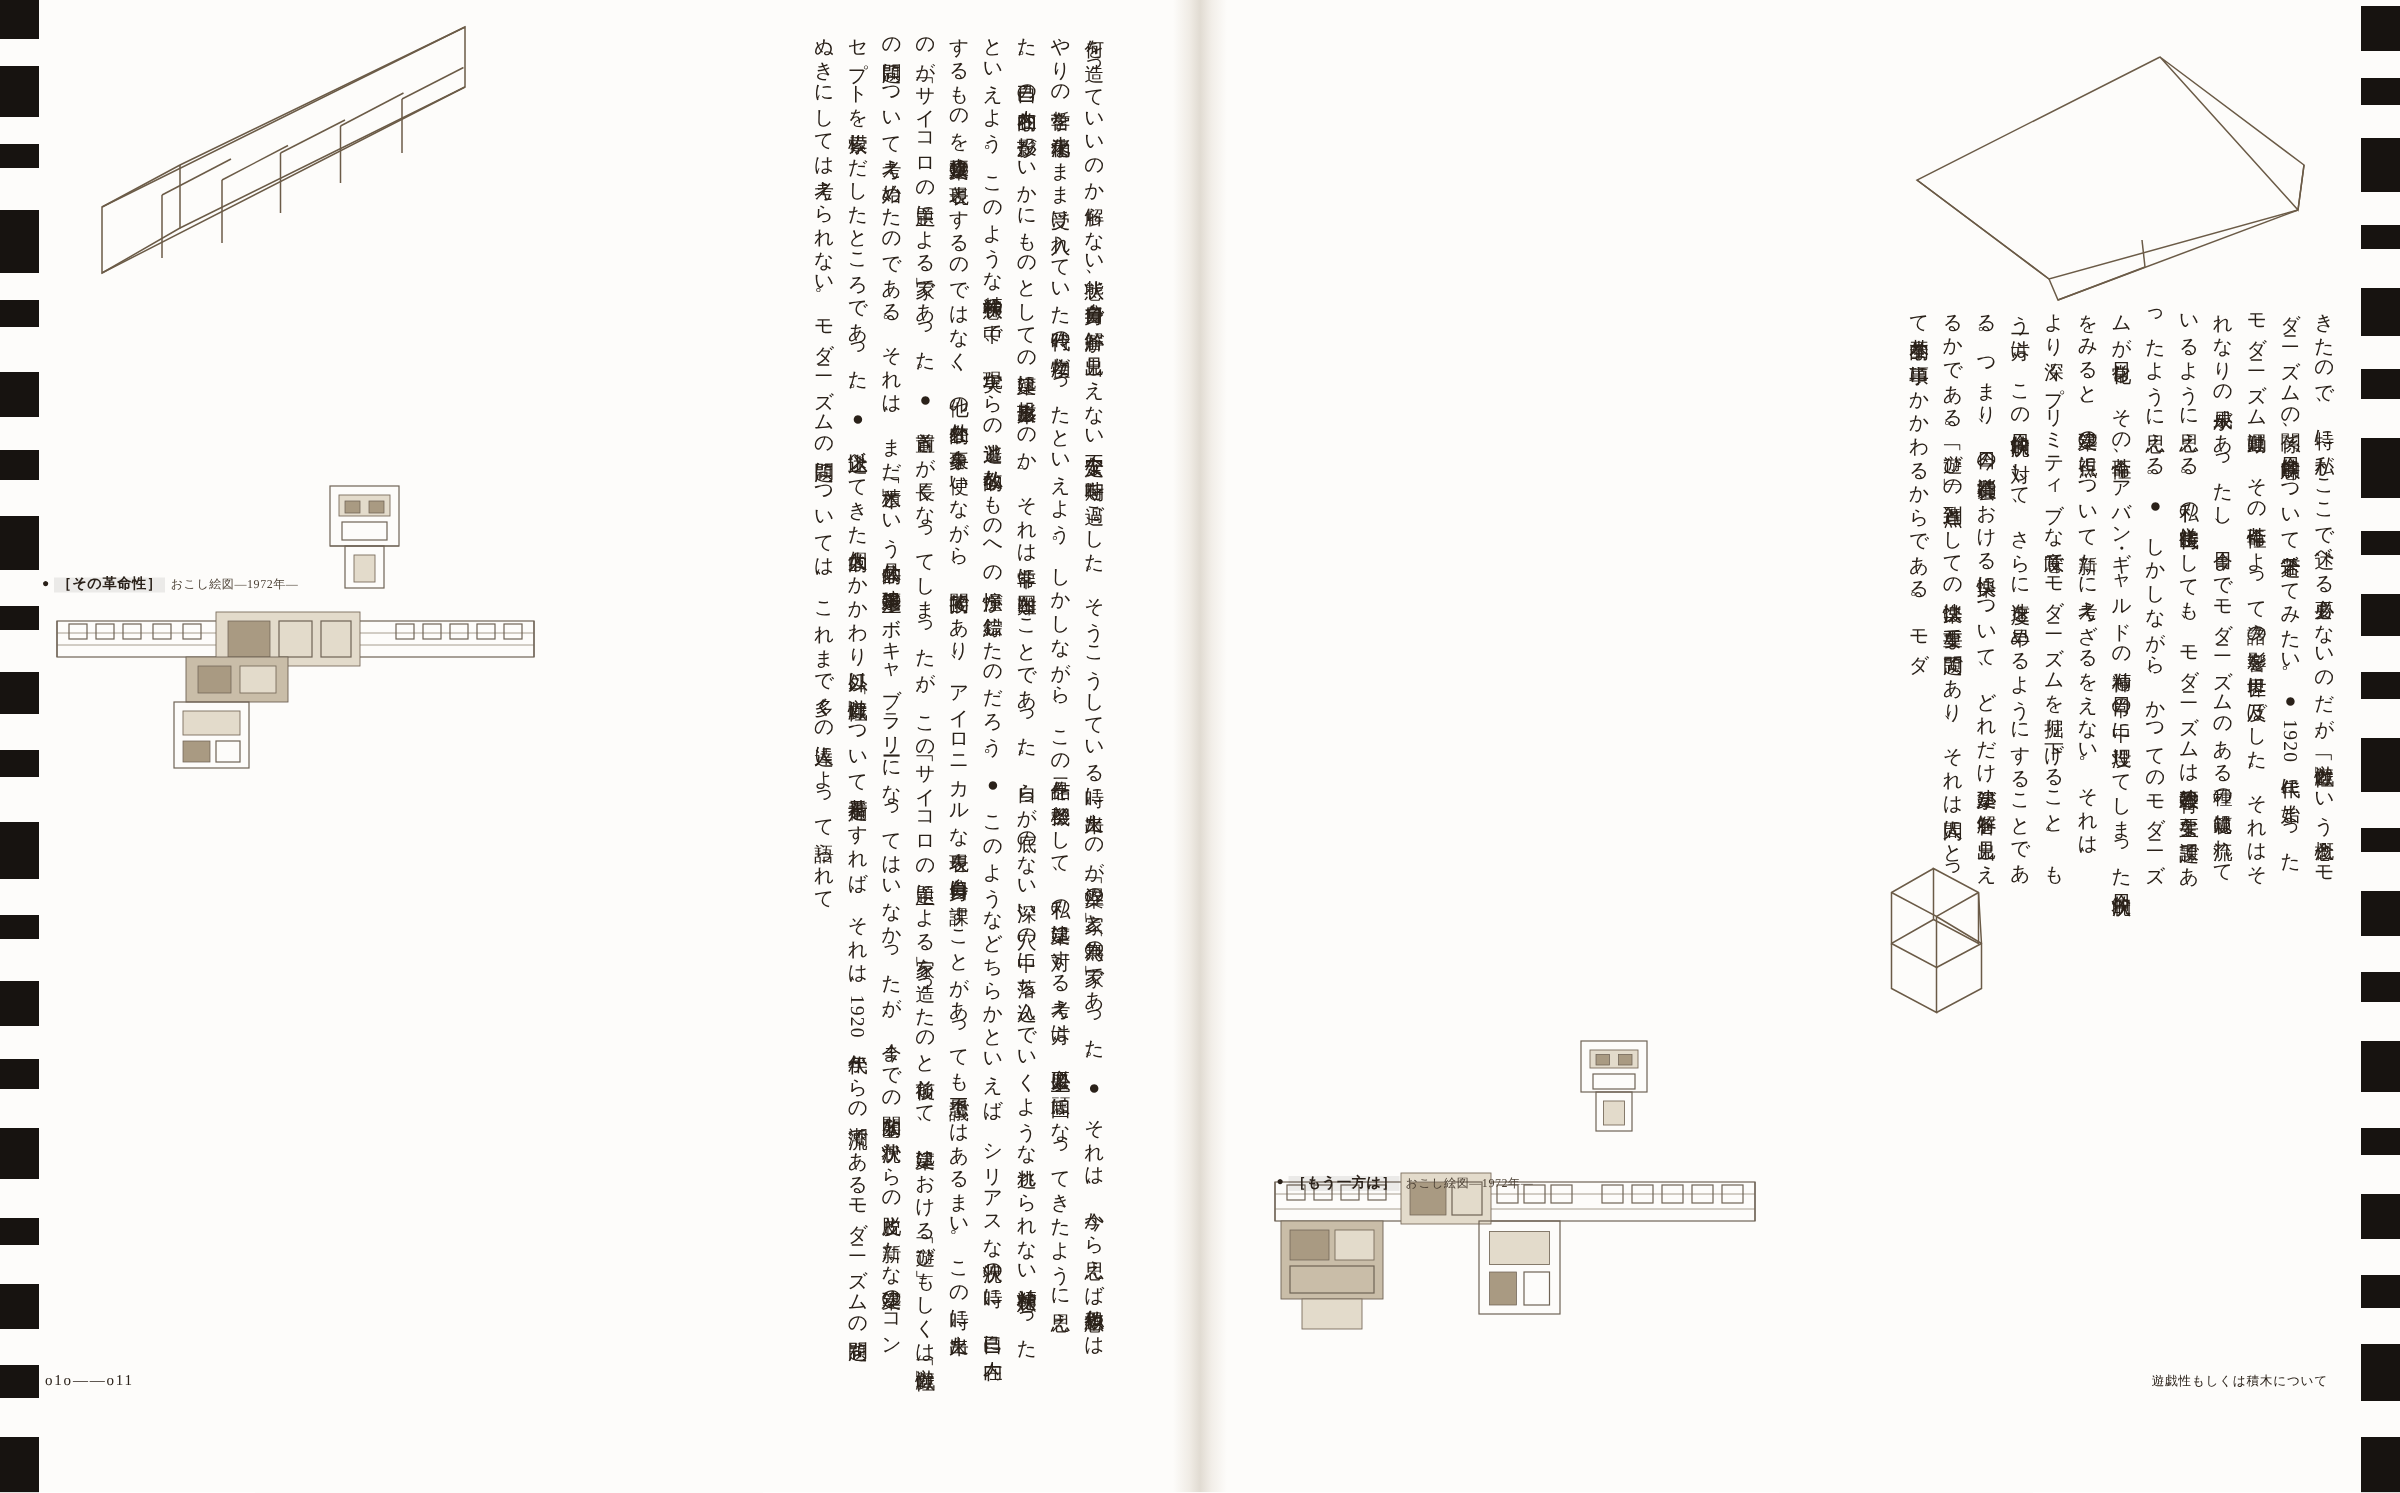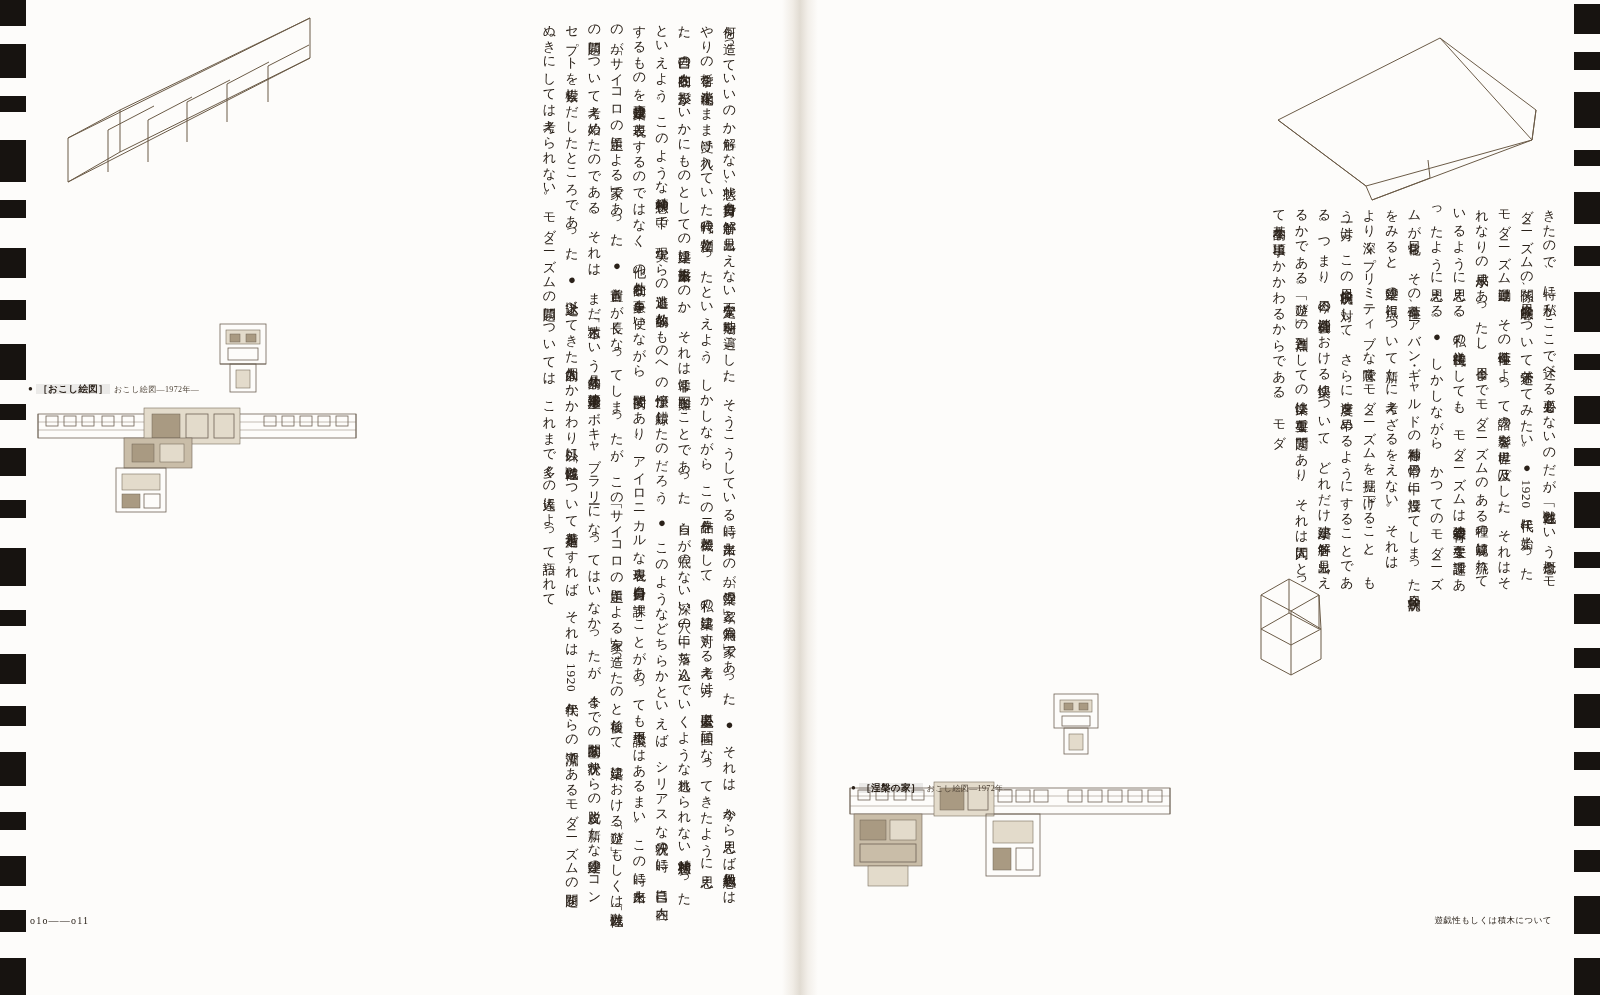--- a/index.html
+++ b/index.html
@@ -250,21 +250,21 @@
         <rect x="98" y="156" width="38" height="16" class="pl-fill2"></rect>
         <rect x="98" y="176" width="18" height="14" class="pl-fill3"></rect>
         <rect x="120" y="176" width="16" height="14" class="pl"></rect>
 
         <path d="M14,96 L14,120 M332,96 L332,120" class="pl"></path>
       </g>
     </svg>
   </div>
 
   <div class="caption" id="caption-muinonoie">
-    <span class="bullet">●</span><span class="title">［おこし絵図］</span><span class="sub">おこし絵図—1972年—</span>
+    <span class="bullet">●</span><span class="title">［その革命性］</span><span class="sub">おこし絵図—1972年—</span>
   </div>
 
   <div class="folio" id="folio-left">o1o——o11</div>
 
   <div class="fig" id="fig-box-right">
     <svg width="300" height="190" viewBox="0 0 300 190">
       <g class="ln">
         <path d="M190,10 L286,82 L282,112 L190,10 Z"></path>
         <path d="M190,10 L28,92 L116,158 L282,112"></path>
         <path d="M28,92 L116,158"></path>
@@ -335,18 +335,18 @@
         <rect x="155" y="131" width="40" height="22" class="pl-fill2"></rect>
         <rect x="155" y="158" width="18" height="22" class="pl-fill3"></rect>
         <rect x="178" y="158" width="17" height="22" class="pl"></rect>
 
         <path d="M12,98 L12,124 M332,98 L332,124" class="pl"></path>
       </g>
     </svg>
   </div>
 
   <div class="caption" id="caption-nehannoie">
-    <span class="bullet">●</span><span class="title">［涅槃の家］</span><span class="sub">おこし絵図—1972年—</span>
+    <span class="bullet">●</span><span class="title">［もう一方は］</span><span class="sub">おこし絵図—1972年—</span>
   </div>
 
   <div class="folio" id="folio-right">遊戯性もしくは積木について</div>
 
 </div>
 
 </body></html>

